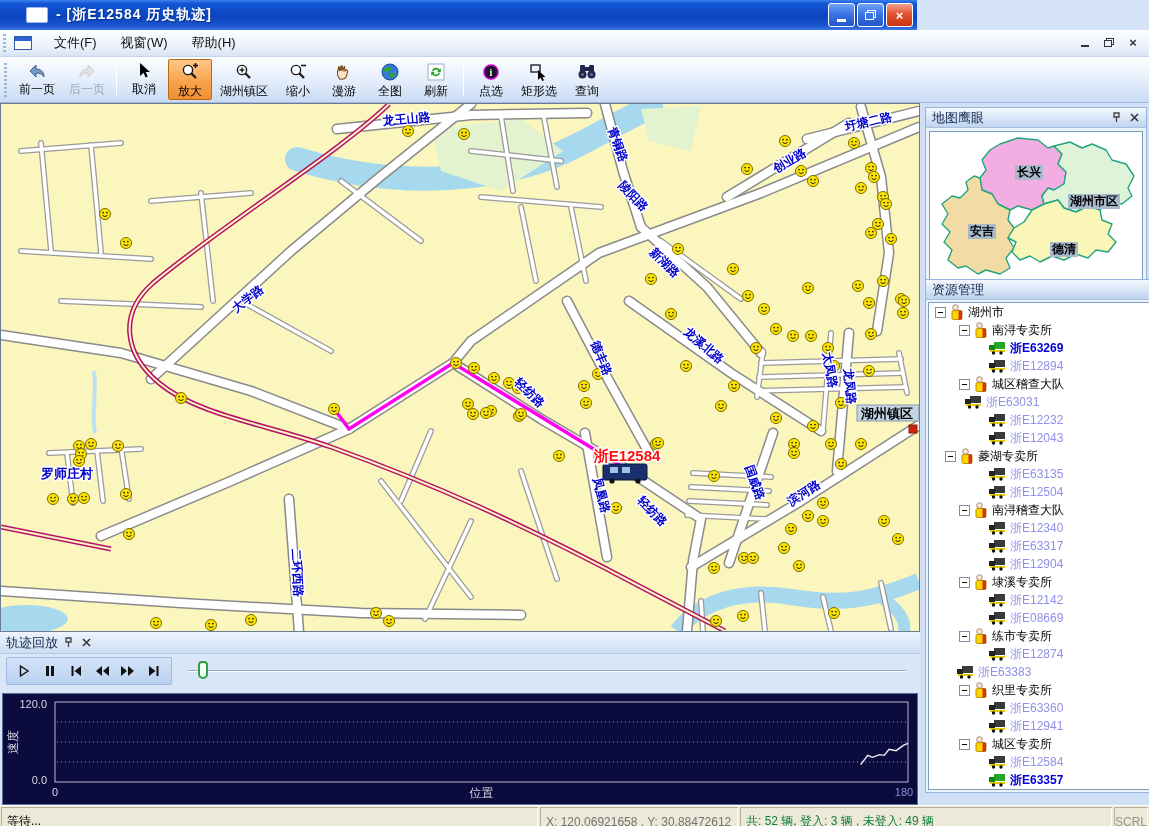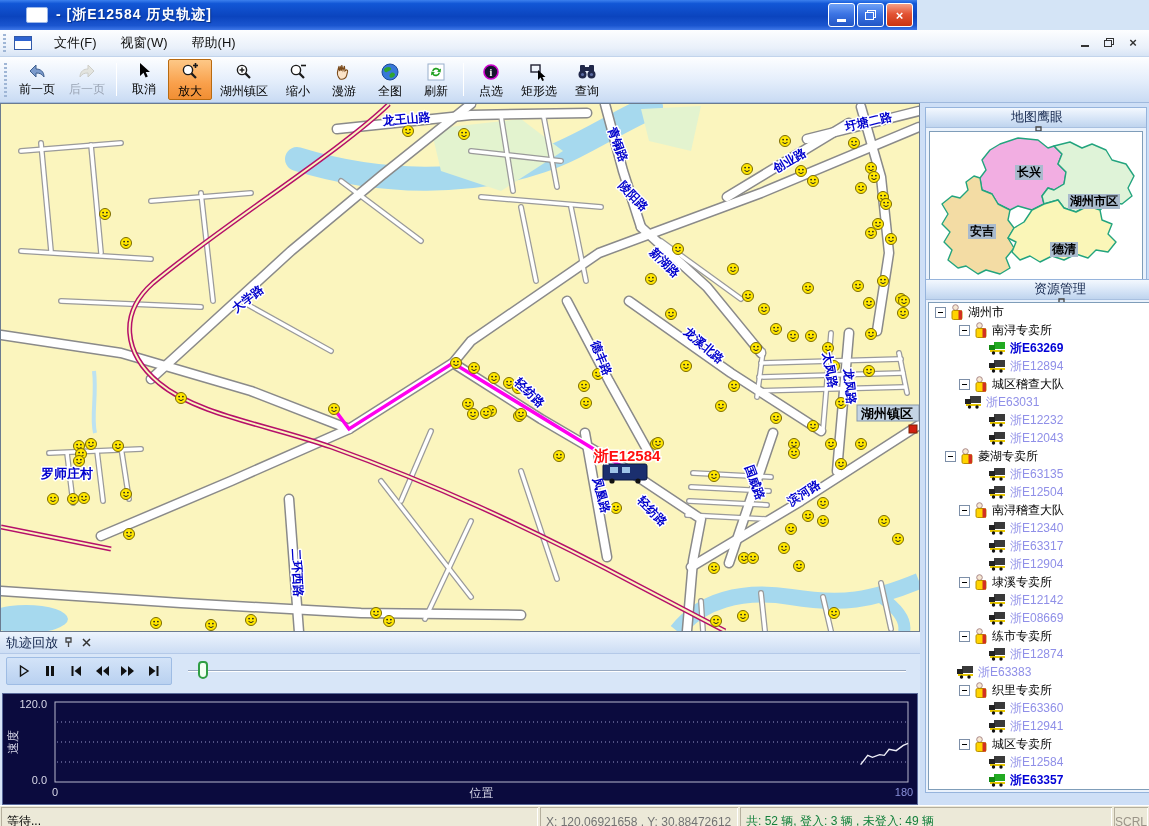--- a/index.html
+++ b/index.html
@@ -56,21 +56,21 @@
   
   .workspace { position:absolute; left:0; top:103px; width:1149px; height:702px; background:#CEDFF6; }
 
   .map-panel { position:absolute; left:0; top:0; width:920px; height:529px; border:1px solid #6b7b90; background:#FBF5BE; }
   .map-panel svg { display:block; cursor:crosshair; }
 
   
   .side-panel { position:absolute; background:#EAF2FC; border:1px solid #96B4DC; }
   .panel-header { height:20px; display:flex; align-items:center; padding:0 4px 0 6px;
     background:linear-gradient(180deg,#F3F8FE,#D4E3F6 60%,#BFD4EE); border-bottom:1px solid #A8C0E0;
-    font-size:13px; color:#13264d;flex-direction:column; }
+    font-size:13px; color:#13264d; }
   .panel-header .ph-title { flex:1; }
   .ph-btn { width:15px; height:14px; display:flex; align-items:center; justify-content:center; margin-left:3px; cursor:default; }
   .ph-btn svg { display:block; }
 
   .eagle-body { position:absolute; left:3px; top:23px; width:214px; height:153px; background:#fff; border:1px solid #7f9db9; }
   .eagle-label { position:absolute; background:#A9BACD; color:#000; font-weight:bold; font-size:12px;
     padding:0 2px; line-height:15px; white-space:nowrap; }
 
   .tree-body { position:absolute; left:2px; top:22px; right:19px; bottom:2px; background:#fff; overflow:hidden;
     border:1px solid #7f9db9; border-right:none; }

